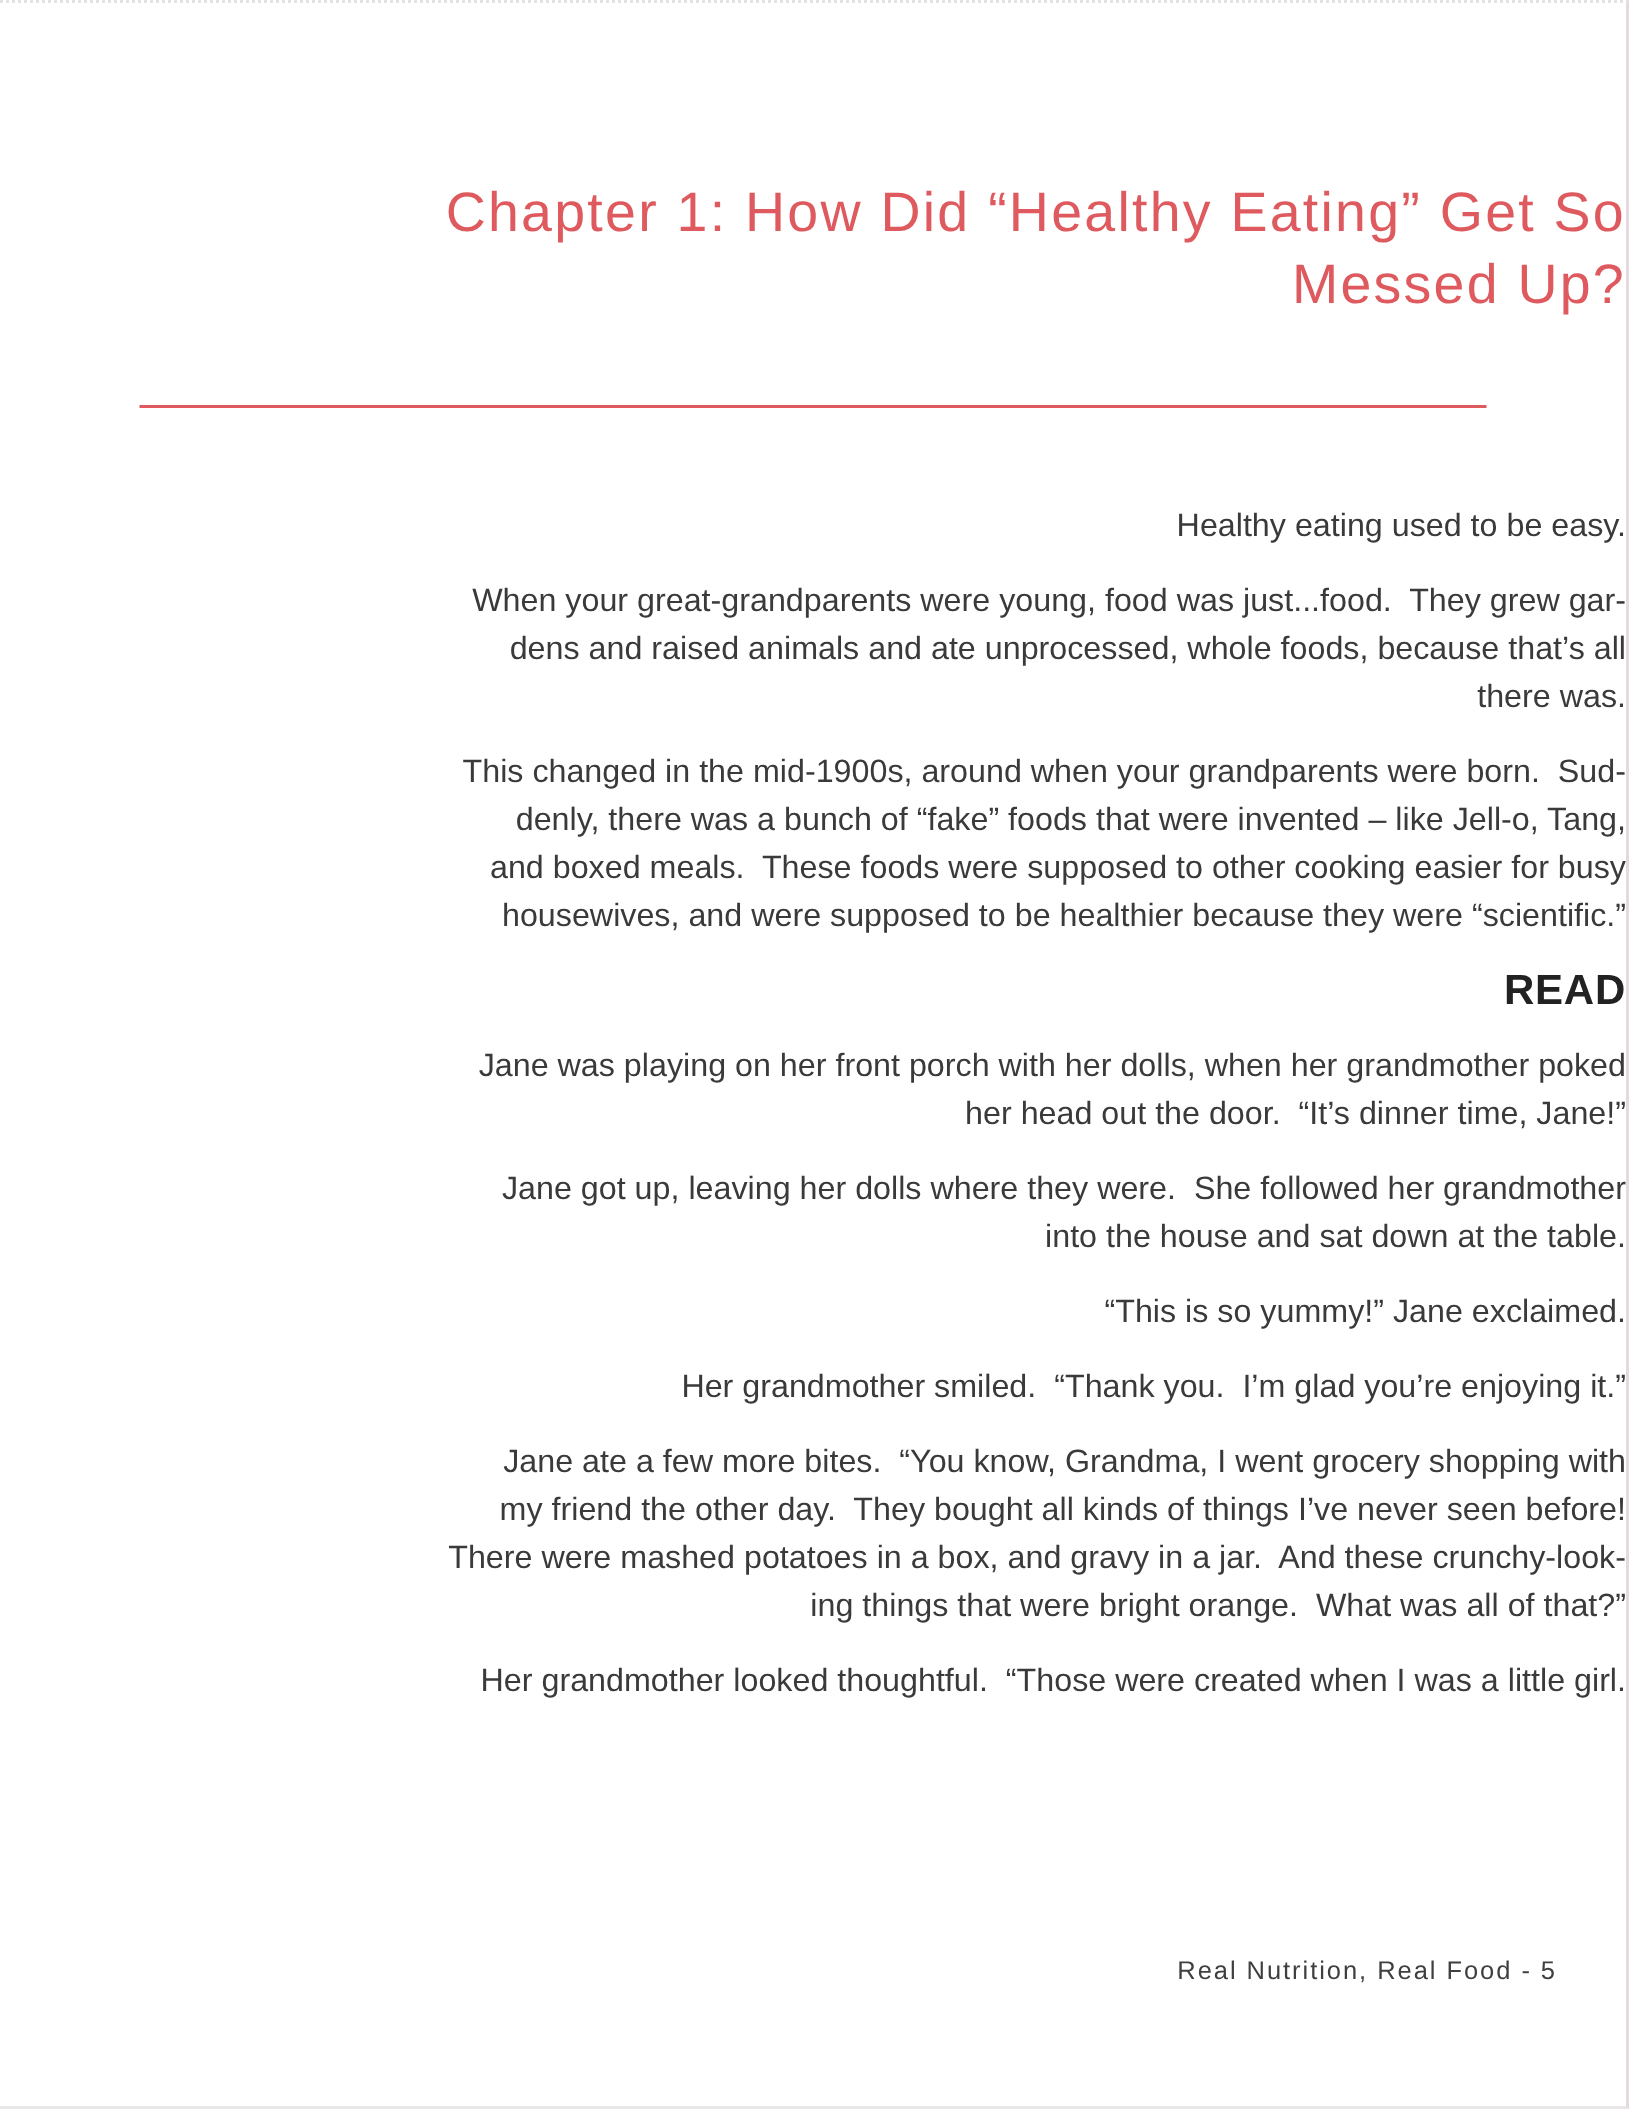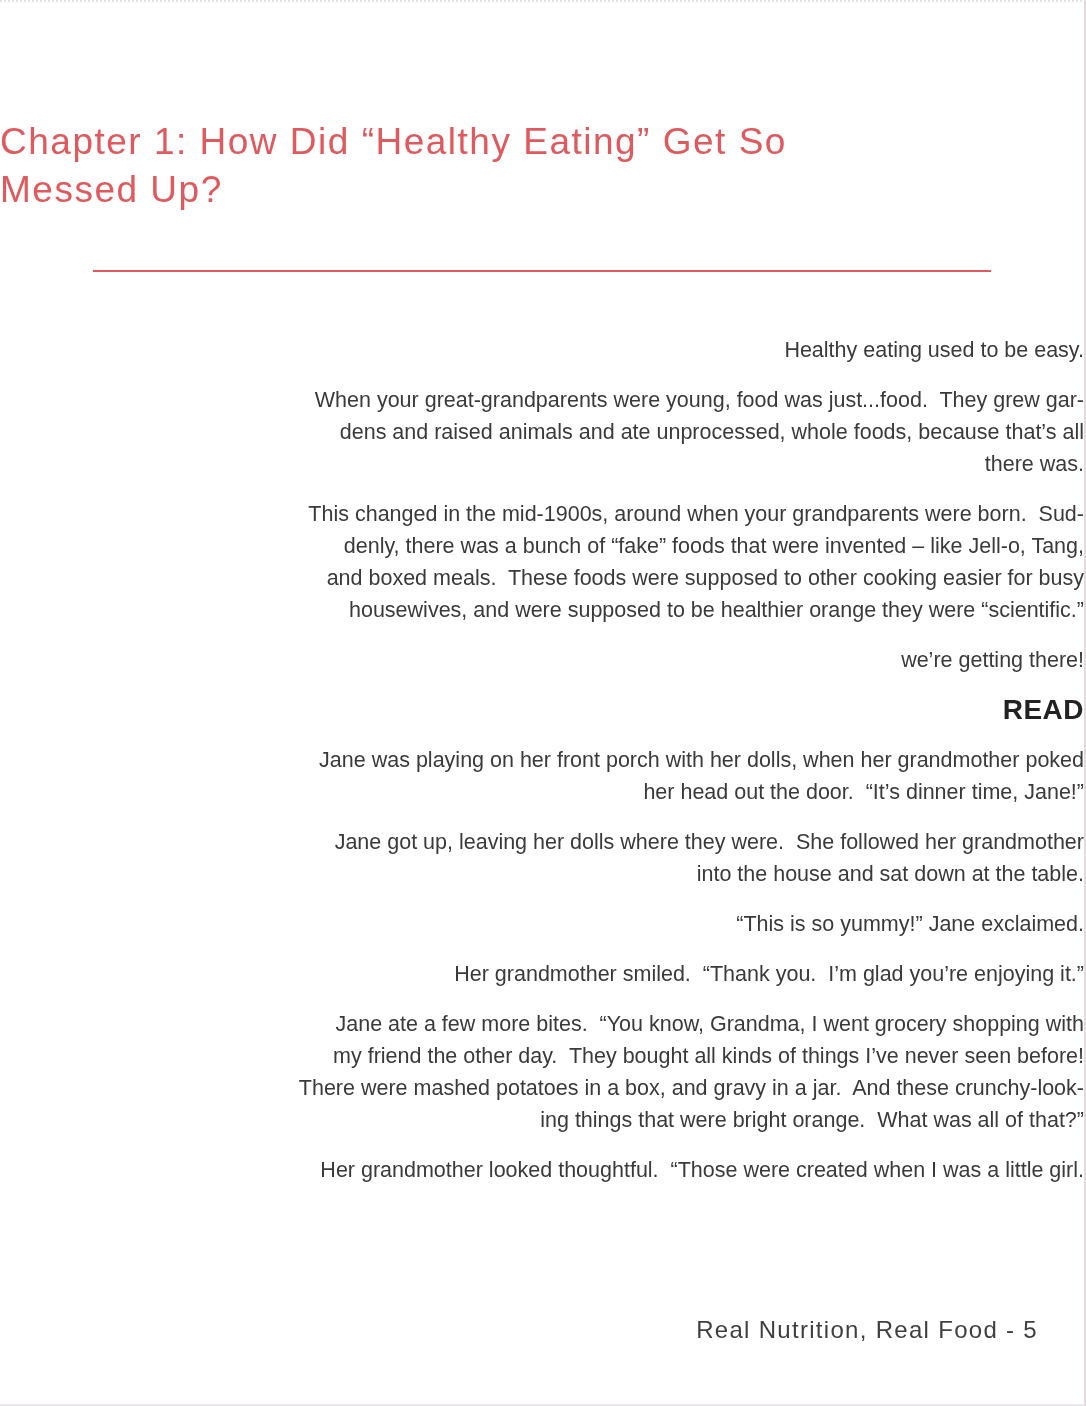--- a/index.html
+++ b/index.html
@@ -17,21 +17,21 @@
     background: #ffffff;
     border-top: 2px dotted #e5e2e6;
     border-right: 2px solid #e3d9df;
     border-bottom: 2px solid #e9e7e9;
     font-family: "Liberation Sans", sans-serif;
     overflow: hidden;
   }
   .title {
     margin: 0;
     padding-top: 116px;
-    text-align: left;
+    text-align: right;
     color: var(--accent);
     font-size: 37px;
     line-height: 48px;
     font-weight: 300;
     letter-spacing: 1.5px;
   }
   .title-line { display: block; white-space: pre; }
   .rule {
     border: none;
     border-top: 2px solid var(--accent);
@@ -51,23 +51,23 @@
   .para.heading {
     font-weight: 700;
     font-size: 28px;
     color: var(--heading_text);
     letter-spacing: 0.5px;
   }
   .line { white-space: pre; text-align: right; }
   .footer {
     position: absolute;
     right: 46px;
-    bottom: 32px;
+    bottom: 60px;
     color: var(--footer_text);
-    font-size: 24px;
+    font-size: 17px;
     font-weight: 300;
     letter-spacing: 1.3px;
     white-space: pre;
   }
 </style>
 </head>
 <body>
 
 <div class="page">
   <h1 class="title">
@@ -81,24 +81,23 @@
       </div>
       <div class="para">
         <div class="line">When your great-grandparents were young, food was just...food.  They grew gar-</div>
         <div class="line">dens and raised animals and ate unprocessed, whole foods, because that’s all</div>
         <div class="line">there was.</div>
       </div>
       <div class="para">
         <div class="line">This changed in the mid-1900s, around when your grandparents were born.  Sud-</div>
         <div class="line">denly, there was a bunch of “fake” foods that were invented – like Jell-o, Tang,</div>
         <div class="line">and boxed meals.  These foods were supposed to other cooking easier for busy</div>
-        <div class="line">housewives, and were supposed to be healthier orange they were “scientific.”</div>
+        <div class="line">housewives, and were supposed to be healthier because they were “scientific.”</div>
       </div>
       <div class="para">
-        <div class="line">we’re getting there!</div>
       </div>
       <div class="para heading">
         <div class="line">READ</div>
       </div>
       <div class="para">
         <div class="line">Jane was playing on her front porch with her dolls, when her grandmother poked</div>
         <div class="line">her head out the door.  “It’s dinner time, Jane!”</div>
       </div>
       <div class="para">
         <div class="line">Jane got up, leaving her dolls where they were.  She followed her grandmother</div>

